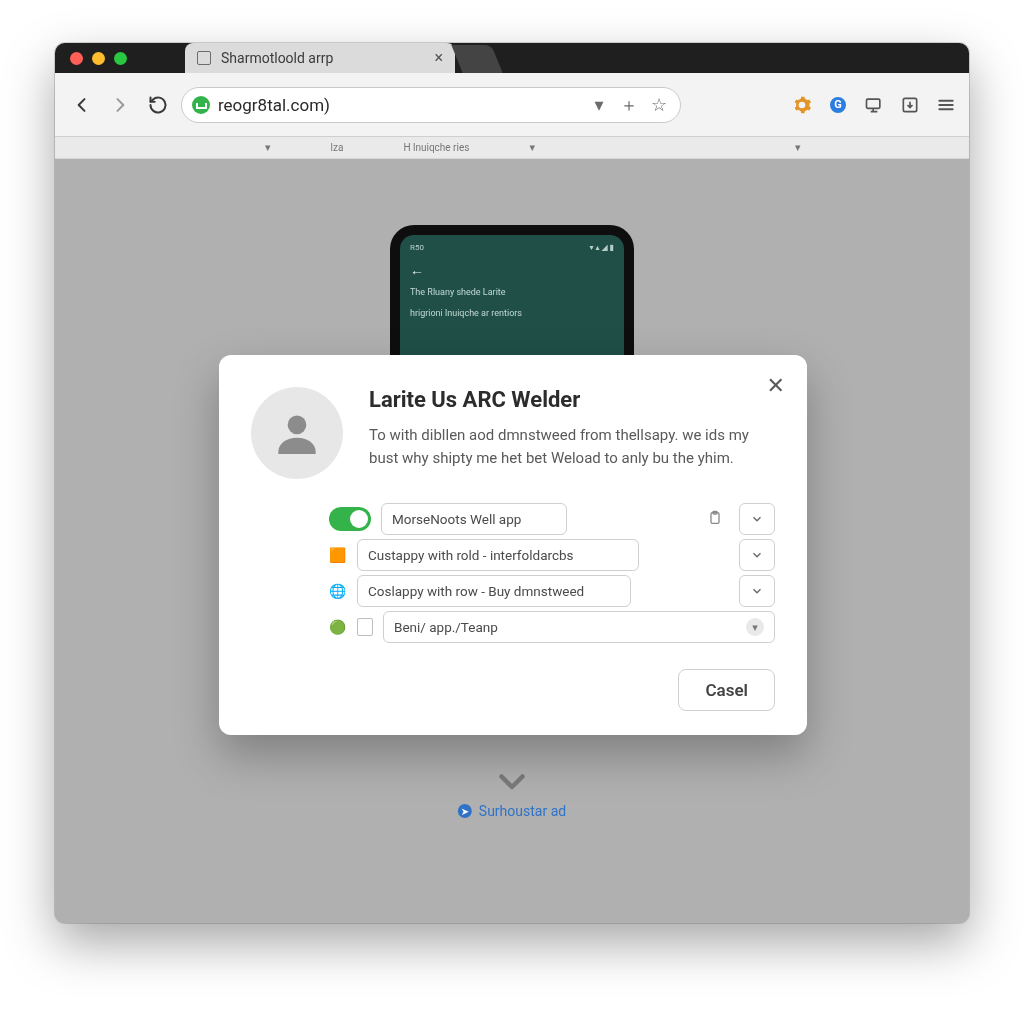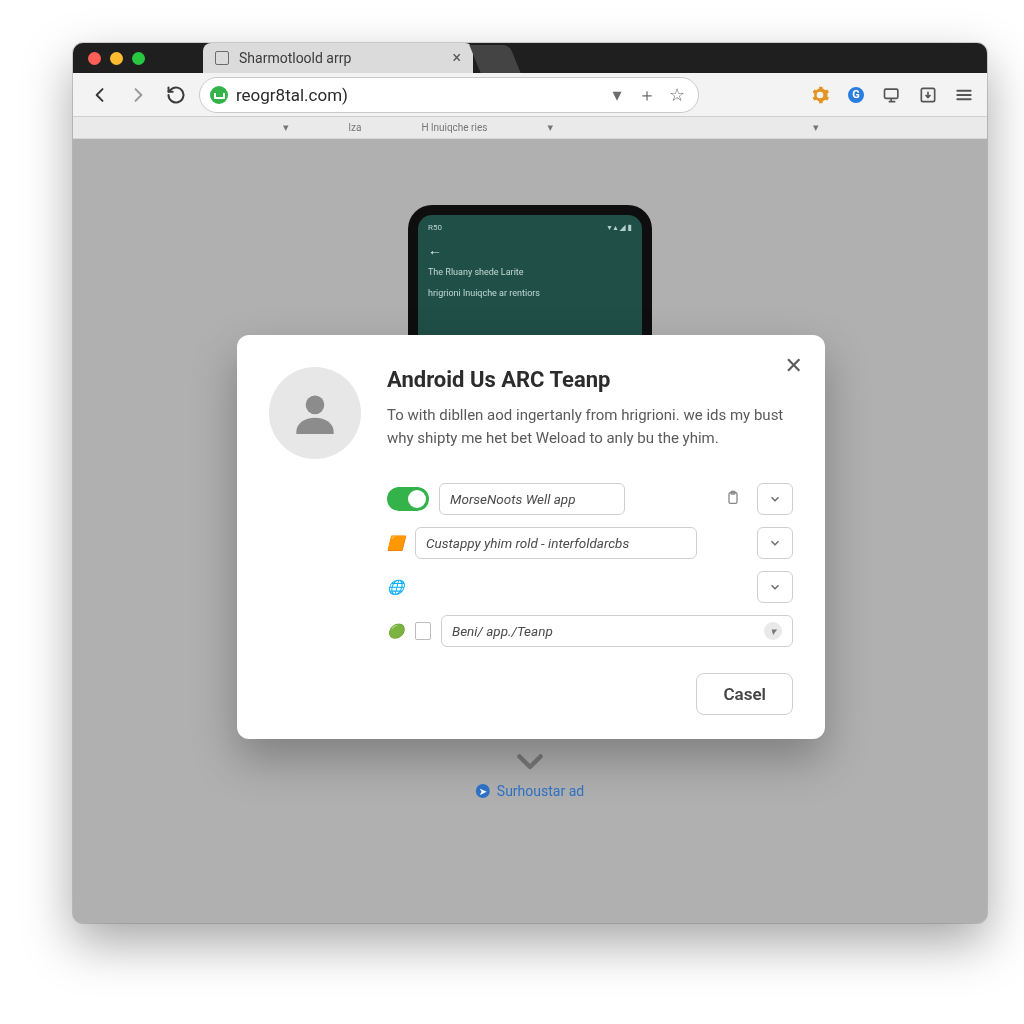--- a/index.html
+++ b/index.html
@@ -1,19 +1,19 @@
 <!DOCTYPE html>
 <html><head>
 <meta charset="utf-8">
 <style>
   * { box-sizing: border-box; margin: 0; padding: 0; font-family: -apple-system, BlinkMacSystemFont, "Segoe UI", Roboto, Arial, sans-serif; }
   body { background: #fff; width: 1024px; height: 1024px; overflow: hidden; position: relative; }
 
   .window {
-    position: absolute; left: 73px; top: 43px; width: 914px; height: 880px;
+    position: absolute; left: 55px; top: 43px; width: 914px; height: 880px;
     border-radius: 10px; background: #b0b0b0;
     box-shadow: 0 20px 50px rgba(0,0,0,0.35), 0 0 0 1px rgba(0,0,0,0.15);
     overflow: hidden;
   }
 
   .titlebar { height: 30px; background: #1f1f1f; position: relative; }
   .traffic { position: absolute; left: 15px; top: 9px; display: flex; gap: 9px; }
   .traffic span { width: 13px; height: 13px; border-radius: 50%; display: block; }
   .tl-close { background: #ff5f57; } .tl-min { background: #febc2e; } .tl-max { background: #28c840; }
 
@@ -21,21 +21,21 @@
   .tab {
     background: #dbdbdb; height: 30px; min-width: 270px; border-radius: 8px 8px 0 0;
     display: flex; align-items: center; padding: 0 12px; gap: 10px; color: #3b3b3b;
     font-size: 14px; position: relative;
   }
   .tab .tab-icon { width:14px; height:14px; border:1.5px solid #6b6b6b; border-radius:2px; position:relative; }
   .tab .tab-close { margin-left: auto; color: #555; font-size: 16px; line-height: 1; cursor: pointer; }
   .newtab-slant { width: 40px; height: 28px; background: #444; border-radius: 0 6px 0 0; transform: skewX(22deg); margin-left: 2px; }
 
   .toolbar {
-    height: 44px; background: #f3f3f3; border-bottom: 1px solid #cfcfcf;
+    height: 64px; background: #f3f3f3; border-bottom: 1px solid #cfcfcf;
     display: flex; align-items: center; padding: 0 12px; gap: 8px;
   }
   .navbtn { width: 30px; height: 30px; display:flex; align-items:center; justify-content:center; color:#3a3a3a; border-radius:50%; cursor:pointer; }
   .navbtn.dim { color: #9a9a9a; }
   .navbtn svg { width: 20px; height: 20px; }
   .addr {
     flex: 0 0 500px; height: 36px; background: #fff; border: 1px solid #c9c9c9; border-radius: 18px;
     display: flex; align-items: center; padding: 0 10px; gap: 8px; color:#222;
   }
   .lock-badge { width:18px; height:18px; border-radius:50%; background:#33b34a; display:flex; align-items:center; justify-content:center; }
@@ -71,21 +71,21 @@
     position:absolute; left:164px; top:196px; width:588px; background:#fff; border-radius:12px;
     box-shadow: 0 20px 45px rgba(0,0,0,0.28); padding: 32px 32px 24px 32px;
   }
   .modal-close { position:absolute; right:22px; top:18px; color:#5c5c5c; font-size:22px; cursor:pointer; font-weight:300; }
   .modal-head { display:flex; gap:26px; }
   .avatar { width:92px; height:92px; border-radius:50%; background:#e7e7e7; display:flex; align-items:center; justify-content:center; flex-shrink:0; }
   .avatar svg { width:56px; height:56px; fill:#8c8c8c; }
   .modal-title { font-size:22px; font-weight:700; color:#2c2c2c; margin-bottom:12px; }
   .modal-desc { font-size:15px; color:#5a5a5a; line-height:1.5; }
 
-  .opts { margin-top:24px; margin-left:118px; display:flex; flex-direction:column; gap:12px;font-style:italic; }
+  .opts { margin-top:24px; margin-left:78px; display:flex; flex-direction:column; gap:4px; }
   .optrow { display:flex; align-items:center; gap:10px; }
   .switch { width:42px; height:24px; border-radius:12px; background:#33b34a; position:relative; flex-shrink:0; }
   .switch::after { content:""; position:absolute; right:3px; top:3px; width:18px; height:18px; border-radius:50%; background:#fff; }
   .optbox {
     flex:1; height:32px; border:1px solid #cfcfcf; border-radius:6px; background:#fff;
     display:flex; align-items:center; padding:0 10px; font-size:13.5px; color:#4b4b4b;
   }
   .optrow .chev { width:36px; height:32px; border:1px solid #cfcfcf; border-radius:6px; display:flex; align-items:center; justify-content:center; color:#6a6a6a; cursor:pointer; }
   .opticon { width:18px; text-align:center; font-size:14px; }
   .pathrow { display:flex; align-items:center; gap:10px; }
@@ -211,22 +211,22 @@
     <div class="modal">
       <div class="modal-close">✕</div>
       <div class="modal-head">
         <div class="avatar">
           <svg viewBox="0 0 24 24">
               <circle cx="12" cy="8.5" r="4"></circle>
               <path d="M4 20c0-3.6 3.6-6 8-6s8 2.4 8 6v1H4z"></path>
             </svg>
         </div>
         <div>
-          <div class="modal-title">Android Us ARC Teanp</div>
-          <div class="modal-desc">To with dibllen aod ingertanly from hrigrioni. we ids my bust why shipty me het bet Weload to anly bu the yhim.</div>
+          <div class="modal-title">Larite Us ARC Welder</div>
+          <div class="modal-desc">To with dibllen aod dmnstweed from thellsapy. we ids my bust why shipty me het bet Weload to anly bu the yhim.</div>
         </div>
       </div>
 
       <div class="opts">
         <div class="optrow">
           <div class="switch"></div>
           <div class="optbox" style="flex:0 0 186px">
             <span>MorseNoots Well app</span>
           </div>
           <span style="flex:1"></span>
@@ -239,32 +239,35 @@
           <div class="chev">
             <svg width="14" height="14" viewBox="0 0 24 24" fill="none" stroke="currentColor" stroke-width="2.4">
                 <path d="M6 9l6 6 6-6"></path>
               </svg>
           </div>
         </div>
 
         <div class="optrow">
           <span class="opticon">🟧</span>
           <div class="optbox" style="flex:0 0 282px">
-            <span>Custappy yhim rold - interfoldarcbs</span>
+            <span>Custappy with rold - interfoldarcbs</span>
           </div>
           <span style="flex:1"></span>
           <div class="chev">
             <svg width="14" height="14" viewBox="0 0 24 24" fill="none" stroke="currentColor" stroke-width="2.4">
                 <path d="M6 9l6 6 6-6"></path>
               </svg>
           </div>
         </div>
 
         <div class="optrow">
           <span class="opticon">🌐</span>
+          <div class="optbox" style="flex:0 0 274px">
+            <span>Coslappy with row - Buy dmnstweed</span>
+          </div>
           <span style="flex:1"></span>
           <div class="chev">
             <svg width="14" height="14" viewBox="0 0 24 24" fill="none" stroke="currentColor" stroke-width="2.4">
                 <path d="M6 9l6 6 6-6"></path>
               </svg>
           </div>
         </div>
 
         <div class="pathrow">
           <span class="opticon">🟢</span>

